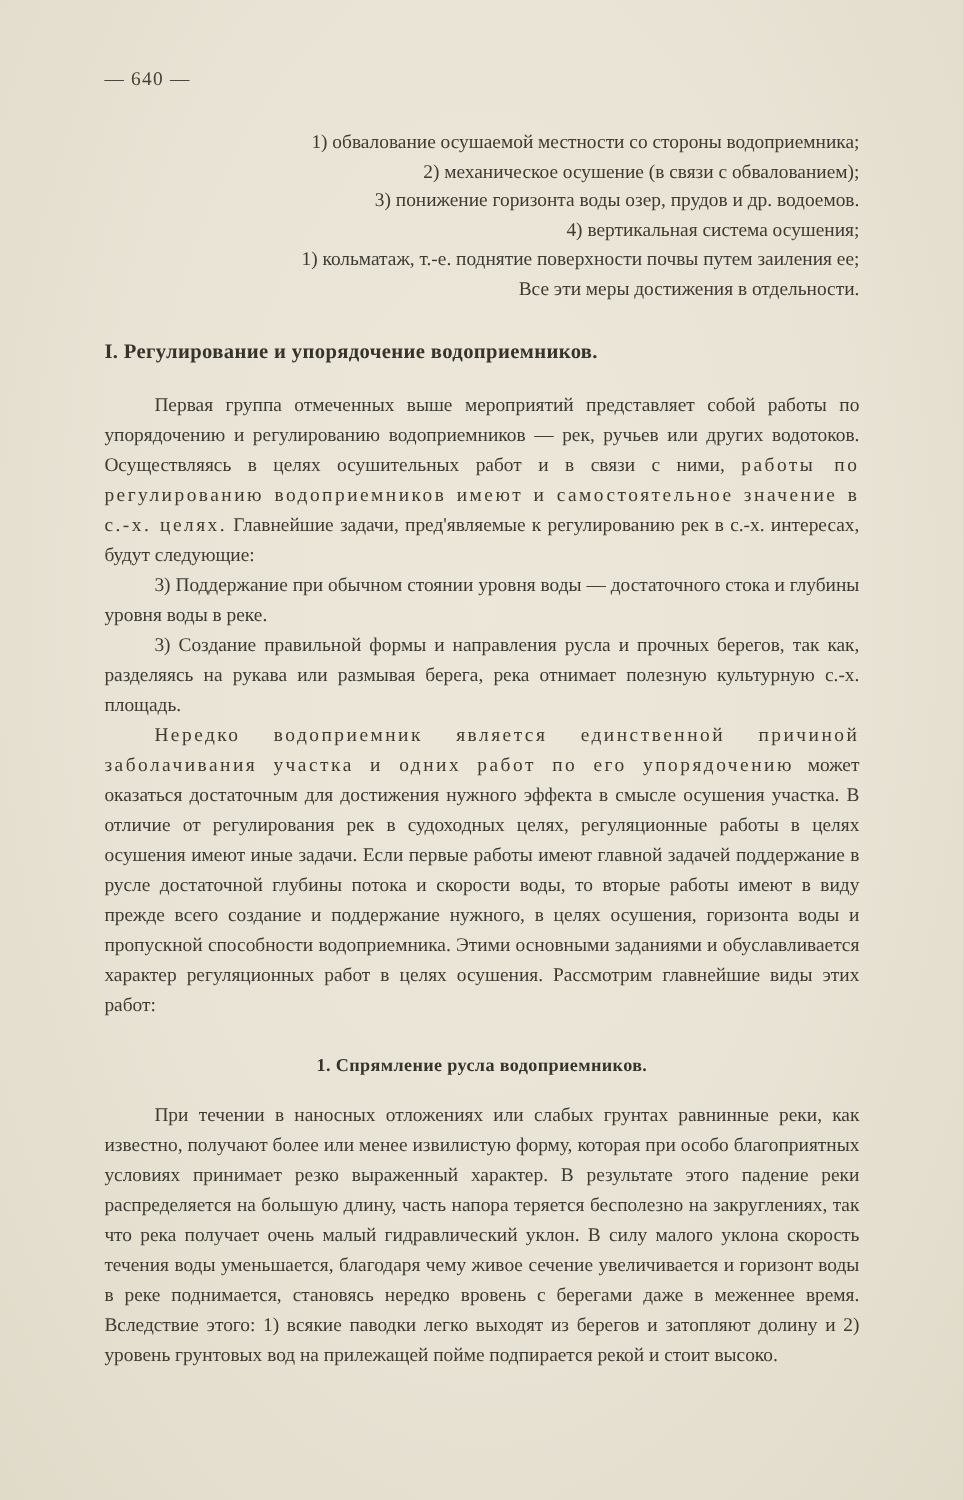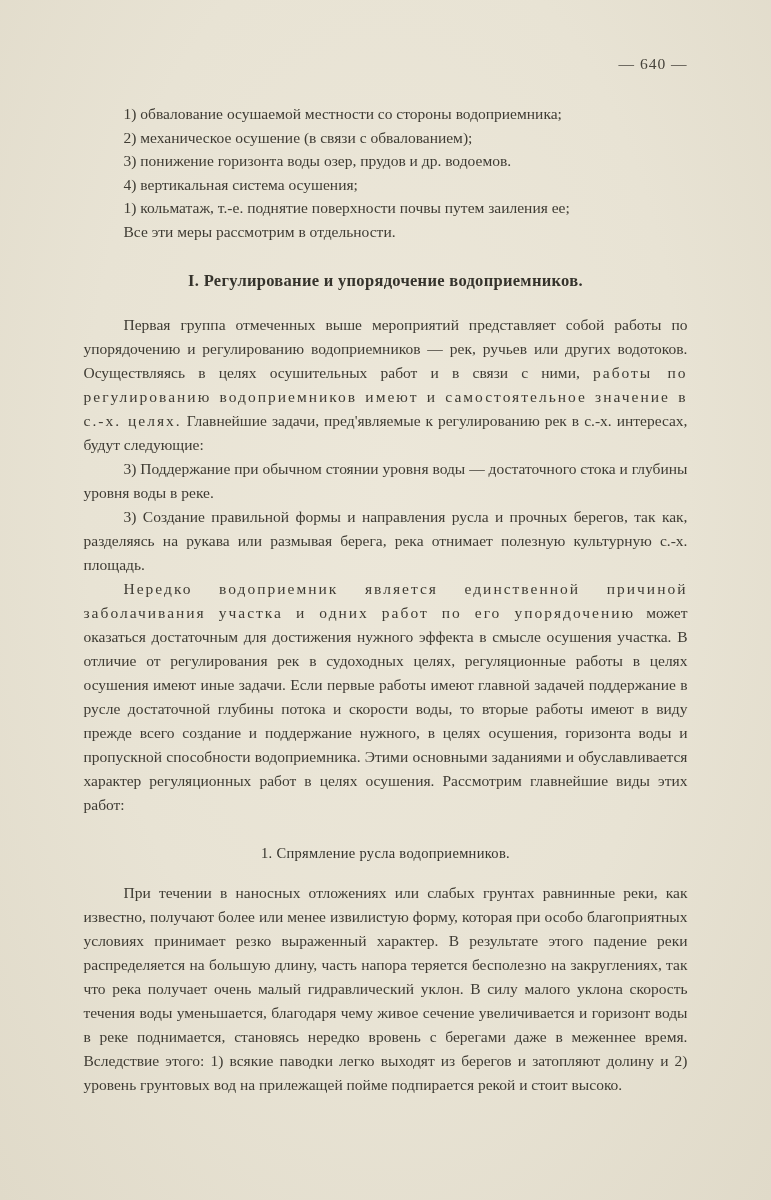--- a/index.html
+++ b/index.html
@@ -19,45 +19,45 @@
     color: #3e3b33;
     font-family: "Liberation Serif", "DejaVu Serif", serif;
     font-size: 15.5px;
     line-height: 24px;
   }
   .content {
     width: 604px;
     margin: 0 auto;
   }
   .page-head {
-    text-align: right;
+    text-align: left;
     margin-bottom: 26px;
     letter-spacing: 1px;
     color: #45423a;
   }
   .intro-list {
     padding-left: 40px;
     margin-bottom: 22px;
   }
   .intro-list p {
     margin: 0;
     line-height: 23.5px;
+    text-align: right;
   }
   .sec-heading {
-    text-align: center;
     font-size: 16.5px;
     font-weight: bold;
     margin: 26px 0 20px 0;
     color: #35332c;
     letter-spacing: 0.3px;
   }
   .sub-heading {
     text-align: center;
     font-size: 14.5px;
-    font-weight: normal;
+    font-weight: bold;
     margin: 24px 0 16px 0;
     color: #35332c;
     letter-spacing: 0.3px;
   }
   .para {
     margin: 0;
     text-align: justify;
     text-indent: 40px;
   }
   .spaced {
@@ -73,21 +73,21 @@
     <header class="page-head">
       <span>— 640 —</span>
     </header>
 
     <section class="intro-list">
       <p>1) обвалование осушаемой местности со стороны водоприемника;</p>
       <p>2) механическое осушение (в связи с обвалованием);</p>
       <p>3) понижение горизонта воды озер, прудов и др. водоемов.</p>
       <p>4) вертикальная система осушения;</p>
       <p>1) кольматаж, т.-е. поднятие поверхности почвы путем заиления ее;</p>
-      <p>Все эти меры рассмотрим в отдельности.</p>
+      <p>Все эти меры достижения в отдельности.</p>
     </section>
 
     <h1 class="sec-heading">I. Регулирование и упорядочение водоприемников.</h1>
 
     <p class="para"><span>Первая группа отмеченных выше мероприятий представляет собой работы по упорядочению и регулированию водоприемников — рек, ручьев или других водотоков. Осуществляясь в целях осушительных работ и в связи с ними, </span><span class="spaced">работы по регулированию водоприемников имеют и самостоятельное значение в с.-х. целях.</span><span> Главнейшие задачи, пред'являемые к регулированию рек в с.-х. интересах, будут следующие:</span></p>
 
 
     <p class="para">3) Поддержание при обычном стоянии уровня воды — достаточного стока и глубины уровня воды в реке.</p>
 
     <p class="para">3) Создание правильной формы и направления русла и прочных берегов, так как, разделяясь на рукава или размывая берега, река отнимает полезную культурную с.-х. площадь.</p>

